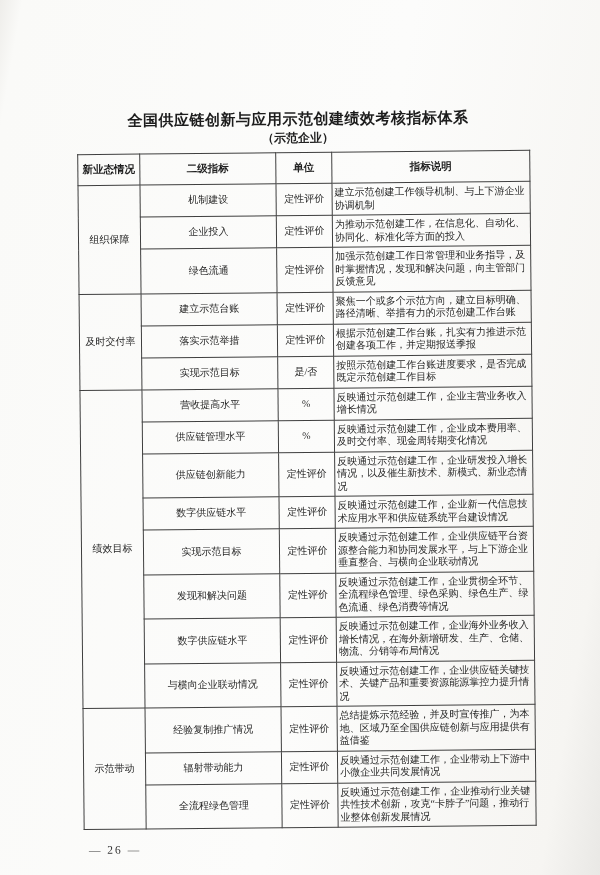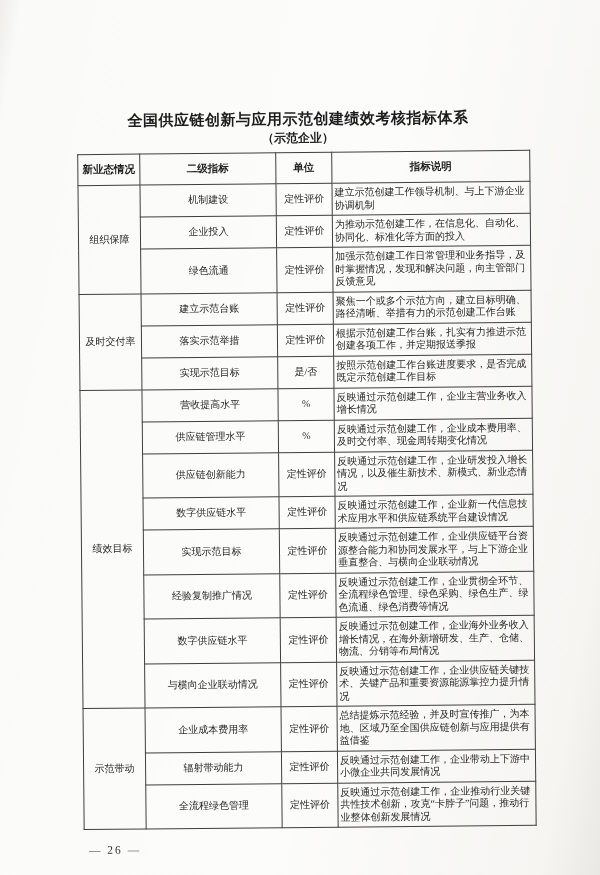--- a/index.html
+++ b/index.html
@@ -158,37 +158,37 @@
             <td class="level2-cell">数字供应链水平</td>
             <td class="unit-cell">定性评价</td>
             <td class="desc-cell">反映通过示范创建工作，企业新一代信息技术应用水平和供应链系统平台建设情况</td>
           </tr>
           <tr>
             <td class="level2-cell">实现示范目标</td>
             <td class="unit-cell">定性评价</td>
             <td class="desc-cell">反映通过示范创建工作，企业供应链平台资源整合能力和协同发展水平，与上下游企业垂直整合、与横向企业联动情况</td>
           </tr>
           <tr>
+            <td class="level2-cell">发现和解决问题</td>
+            <td class="unit-cell">定性评价</td>
+            <td class="desc-cell">反映通过示范创建工作，企业贯彻全环节、全流程绿色管理、绿色采购、绿色生产、绿色流通、绿色消费等情况</td>
+          </tr>
+          <tr>
+            <td class="level2-cell">数字供应链水平</td>
+            <td class="unit-cell">定性评价</td>
+            <td class="desc-cell">反映通过示范创建工作，企业海外业务收入增长情况，在海外新增研发、生产、仓储、物流、分销等布局情况</td>
+          </tr>
+          <tr>
+            <td class="level2-cell">与横向企业联动情况</td>
+            <td class="unit-cell">定性评价</td>
+            <td class="desc-cell">反映通过示范创建工作，企业供应链关键技术、关键产品和重要资源能源掌控力提升情况</td>
+          </tr>
+          <tr>
+            <td class="level1-cell" rowspan="3">示范带动</td>
             <td class="level2-cell">经验复制推广情况</td>
-            <td class="unit-cell">定性评价</td>
-            <td class="desc-cell">反映通过示范创建工作，企业贯彻全环节、全流程绿色管理、绿色采购、绿色生产、绿色流通、绿色消费等情况</td>
-          </tr>
-          <tr>
-            <td class="level2-cell">数字供应链水平</td>
-            <td class="unit-cell">定性评价</td>
-            <td class="desc-cell">反映通过示范创建工作，企业海外业务收入增长情况，在海外新增研发、生产、仓储、物流、分销等布局情况</td>
-          </tr>
-          <tr>
-            <td class="level2-cell">与横向企业联动情况</td>
-            <td class="unit-cell">定性评价</td>
-            <td class="desc-cell">反映通过示范创建工作，企业供应链关键技术、关键产品和重要资源能源掌控力提升情况</td>
-          </tr>
-          <tr>
-            <td class="level1-cell" rowspan="3">示范带动</td>
-            <td class="level2-cell">企业成本费用率</td>
             <td class="unit-cell">定性评价</td>
             <td class="desc-cell">总结提炼示范经验，并及时宣传推广，为本地、区域乃至全国供应链创新与应用提供有益借鉴</td>
           </tr>
           <tr>
             <td class="level2-cell">辐射带动能力</td>
             <td class="unit-cell">定性评价</td>
             <td class="desc-cell">反映通过示范创建工作，企业带动上下游中小微企业共同发展情况</td>
           </tr>
           <tr>
             <td class="level2-cell">全流程绿色管理</td>

